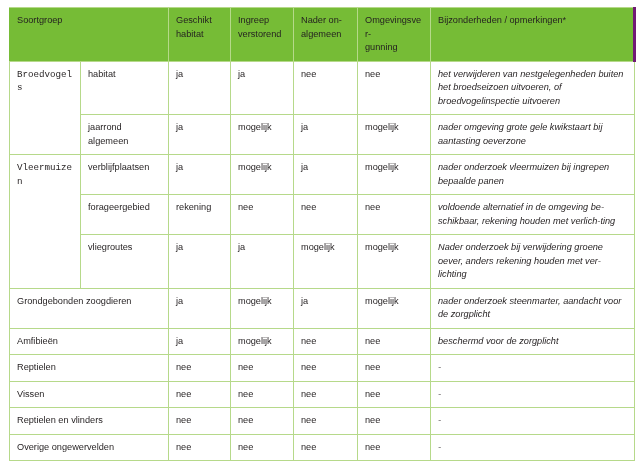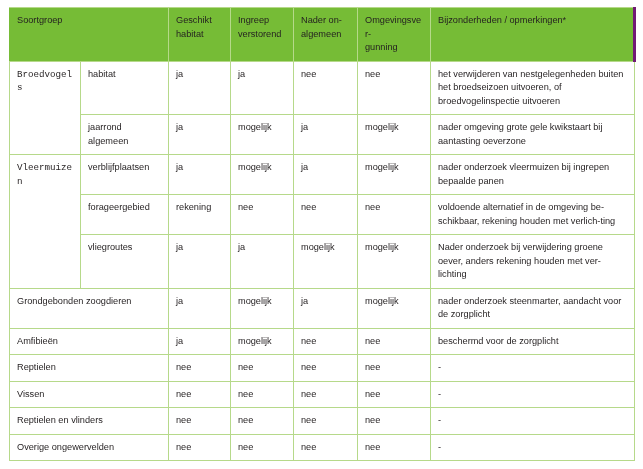--- a/index.html
+++ b/index.html
@@ -66,20 +66,21 @@
   .col-ing   { width: 63px; }
   .col-nad   { width: 64px; }
   .col-omg   { width: 73px; }
   .col-bij   { width: 204px; }
 
   td.cell-group {
     white-space: normal;
   }
   td.cell-note {
     padding-right: 10px;
+    font-style: italic;
   }
   .rowspan-cell {
     vertical-align: top;
     font-family: Liberation Mono, monospace;
   }
 </style>
 </head>
 <body>
 
 <div class="page">

